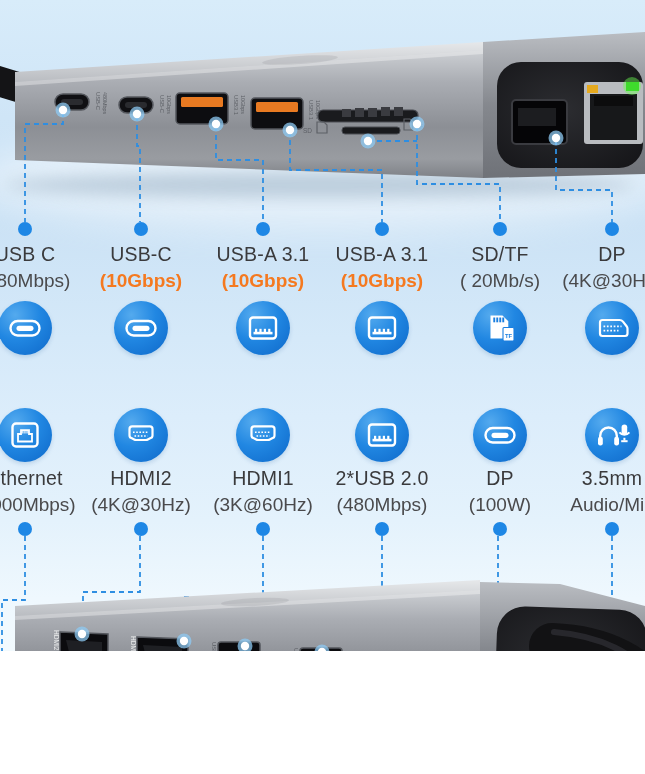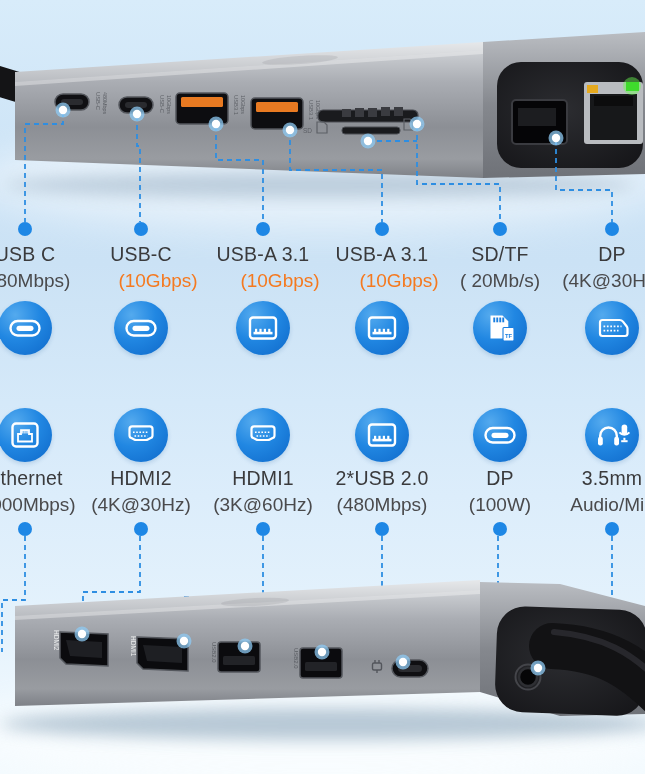--- a/index.html
+++ b/index.html
@@ -1,26 +1,26 @@
 <!DOCTYPE html>
 <html><head>
 <meta charset="utf-8">
 <style>
   html,body{margin:0;padding:0;}
   body{width:645px;height:774px;overflow:hidden;font-family:"Liberation Sans",sans-serif;}
-  .stage{position:relative;width:645px;height:774px;overflow:hidden;
+  .stage{position:relative;width:645px;height:651px;overflow:hidden;
     background:linear-gradient(180deg,#d8ecfa 0%,#cfe5f7 18%,#cbe2f5 34%,#d5e9f9 52%,#dcedfb 64%,#e4f2fc 80%,#eff8fe 92%,#f2fafe 100%);}
   svg.scene{position:absolute;left:0;top:0;z-index:1;}
   .col{position:absolute;z-index:2;width:0;}
   .col .dot{position:absolute;left:0;width:14px;height:14px;margin-left:-7px;border-radius:50%;}
   .col .name{position:absolute;left:0;transform:translateX(-50%);white-space:nowrap;
     font-size:19.5px;line-height:24px;color:#3a3a3c;letter-spacing:.2px;}
   .col .spec{position:absolute;left:0;transform:translateX(-50%);white-space:nowrap;
     font-size:19px;line-height:24px;color:#4a4a4c;}
-  .col .spec.hl{color:#f5791f;font-weight:400;margin-left:17px;}
+  .col .spec.hl{color:#f5791f;font-weight:700;}
   .col .icon-circle{position:absolute;left:0;margin-left:-27px;width:54px;height:54px;border-radius:50%;
     background:radial-gradient(circle at 32% 26%, #54aaee 0%, #2187e2 45%, #0e68c9 100%);
     display:flex;align-items:center;justify-content:center;box-shadow:0 2px 4px rgba(30,90,150,.18);}
   .col .icon-circle svg{display:block;}
   
   .row1 .dot{top:0;}   .row1 .name{top:20px;} .row1 .spec{top:47px;} .row1 .icon-circle{top:79px;}
   .row2 .icon-circle{top:0;} .row2 .name{top:58px;} .row2 .spec{top:85px;} .row2 .dot{top:114px;}
 </style>
 </head>
 <body>

